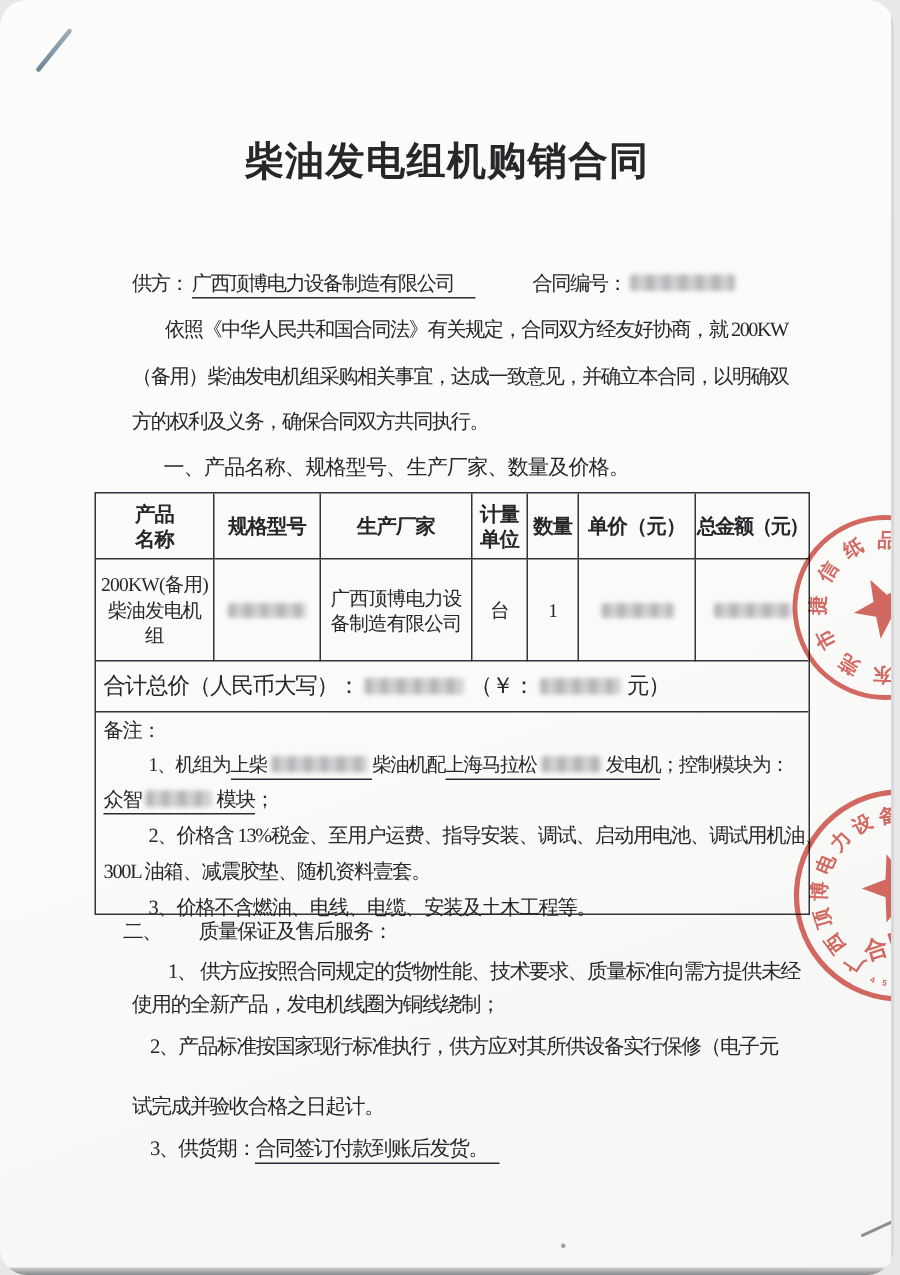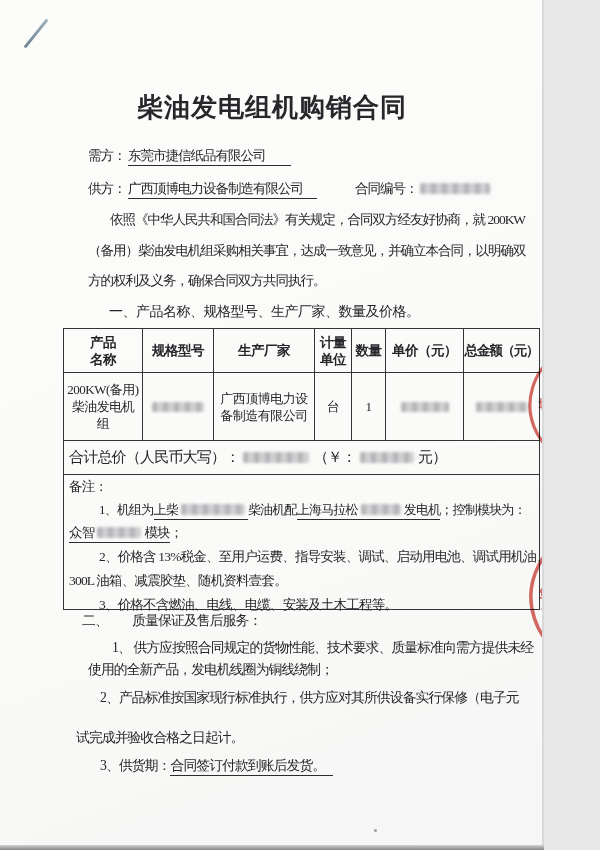--- a/index.html
+++ b/index.html
@@ -1,19 +1,19 @@
 <!DOCTYPE html>
 <html><head>
 <meta charset="utf-8">
 <style>
   html,body{margin:0;padding:0;background:#e8e8e8;}
   .page{
-    position:relative; width:544px; height:850px; overflow:hidden;
+    position:relative; width:596px; height:850px; overflow:hidden;
     background:linear-gradient(160deg,#fcfcfb 0%,#fafaf8 60%,#f5f6f5 100%);
-    font-family:"Liberation Serif", serif; color:#26262b;
+    font-family:"Liberation Serif", serif; color:#26262b;border-radius:18px;
   }
   .abs{position:absolute; white-space:nowrap;}
   .title{font-size:26px; font-weight:bold; letter-spacing:1px; width:100%; text-align:center; margin:0;}
   .body13{font-size:13.5px; letter-spacing:-1px;}
   .uline{border-bottom:1.3px solid #2b2b30; padding-bottom:2px;}
   .blur{display:inline-block; height:11px; border-radius:2px; vertical-align:-1px;
         background:repeating-linear-gradient(90deg,#a9a9ae 0 5px,#c9c9cc 5px 11px);
         filter:blur(1.6px); opacity:.85;}
   .ctable{position:absolute; left:63px; top:328px; width:475px; border:1.3px solid #33343a;}
   .trow{display:grid; grid-template-columns:79px 71px 101px 37px 34px 78px 75px;}
@@ -42,24 +42,20 @@
 </style>
 </head>
 <body>
 
 <div class="page">
 
   <div class="staple"></div>
 
   <h1 class="abs title" style="top:90px; left:0;">柴油发电组机购销合同</h1>
 
-  <div class="abs body13" style="top:147px; left:88px;">
-    <span>需方：</span>
-    <span class="uline" style="padding-right:26px;">东莞市捷信纸品有限公司</span>
-  </div>
 
   <div class="abs body13" style="top:180px; left:355px;">
     <span>合同编号：</span>
     <span class="blur" style="width:70px;"></span>
   </div>
 
   <div class="abs body13" style="top:180px; left:88px;">
     <span>供方：</span>
     <span class="uline" style="padding-right:14px;">广西顶博电力设备制造有限公司</span>
   </div>
@@ -121,21 +117,21 @@
     </div>
   </div>
 
   <div class="abs s2" style="top:612px; left:82px;">
     <span>二、</span>
     <span style="margin-left:22px;">质量保证及售后服务：</span>
   </div>
   <div class="abs s2" style="top:639px; left:100px;margin-left:12px;">1、 供方应按照合同规定的货物性能、技术要求、质量标准向需方提供未经</div>
   <div class="abs s2" style="top:661px; left:88px;">使用的全新产品，发电机线圈为铜线绕制；</div>
   <div class="abs s2" style="top:689px; left:100px;">2、产品标准按国家现行标准执行，供方应对其所供设备实行保修（电子元</div>
-  <div class="abs s2" style="top:729px; left:76px;">试完成并验收合格之日起计。</div>
+  <div class="abs s2" style="top:729px; left:88px;">试完成并验收合格之日起计。</div>
   <div class="abs s2" style="top:757px; left:100px;">
     <span>3、供货期：</span><span class="uline" style="padding-right:8px;">合同签订付款到账后发货。</span>
   </div>
 
   <svg class="stamp" id="stamp-buyer" width="160" height="160" style="left:510px; top:325px;" viewBox="0 0 160 160">
       <g transform="rotate(-28 80 80)">
         <circle cx="80" cy="80" r="60" fill="none" stroke="#cf4a42" stroke-width="3.2"></circle>
         <text x="57.5" y="118.97114317029974" font-size="13" fill="#cf4a42" text-anchor="middle" dominant-baseline="central" font-weight="bold" font-family="&quot;Liberation Sans&quot;,sans-serif" transform="rotate(-150.0 57.5 119.0)">东</text>
         <text x="41.02885682970026" y="102.49999999999999" font-size="13" fill="#cf4a42" text-anchor="middle" dominant-baseline="central" font-weight="bold" font-family="&quot;Liberation Sans&quot;,sans-serif" transform="rotate(-120.0 41.0 102.5)">莞</text>
         <text x="35" y="80" font-size="13" fill="#cf4a42" text-anchor="middle" dominant-baseline="central" font-weight="bold" font-family="&quot;Liberation Sans&quot;,sans-serif" transform="rotate(-90.0 35.0 80.0)">市</text>

